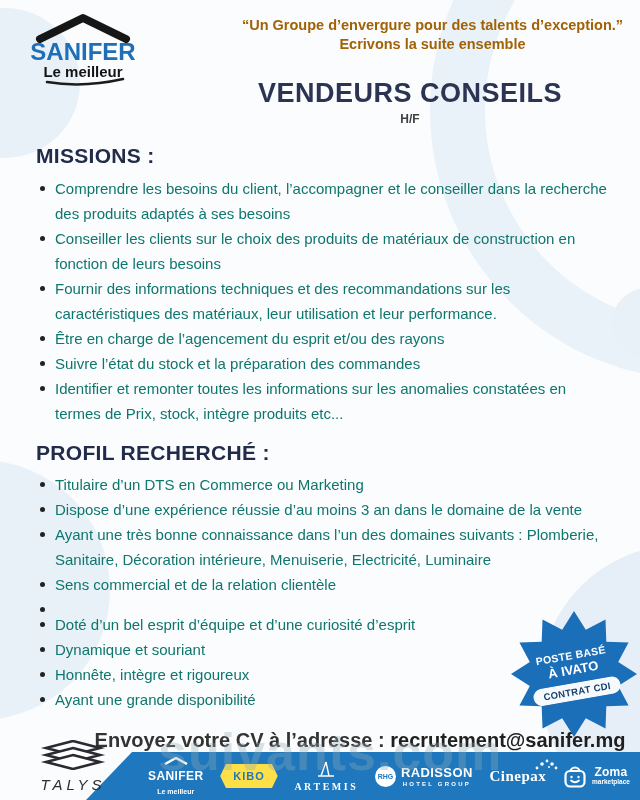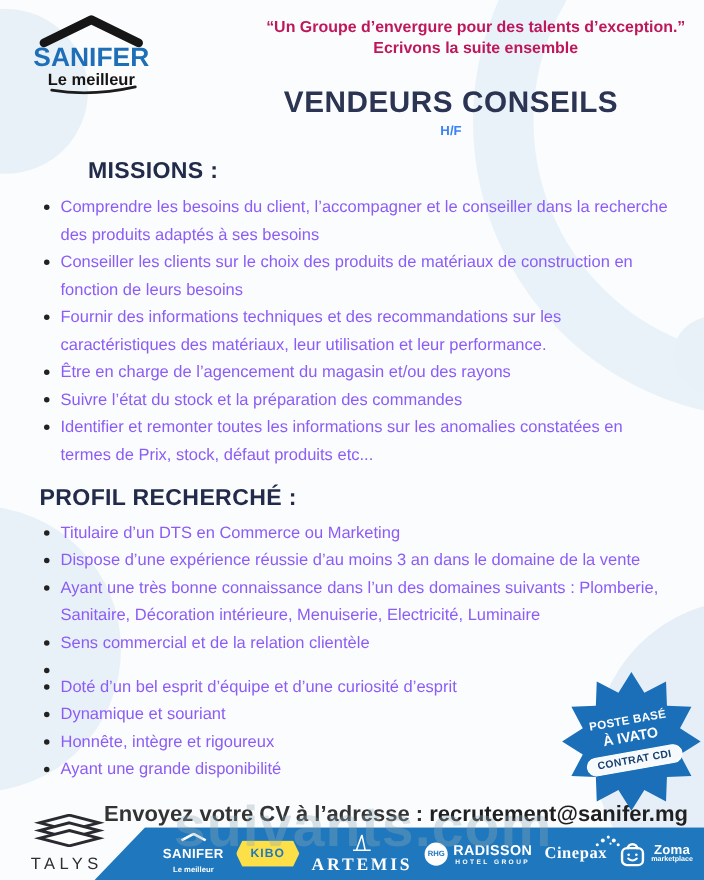--- a/index.html
+++ b/index.html
@@ -11,37 +11,37 @@
   .decor-ring{left:430px;top:-160px;width:430px;height:430px;border:55px solid #eaf2f9;background:transparent;}
   .decor-blob-tl{left:-70px;top:8px;width:150px;height:150px;background:#e9f1f8;}
   .decor-blob-l{left:-150px;top:460px;width:260px;height:260px;background:#e9f1f8;}
   .decor-blob-br{left:540px;top:545px;width:280px;height:280px;background:#e6eff7;}
   .decor-blob-r{left:612px;top:288px;width:70px;height:70px;background:#e9f1f8;}
 
   .z{position:absolute;z-index:2;}
 
   
   .logo-svg{left:25px;top:12px;width:118px;height:74px;}
-  .quote{left:235px;top:18px;width:395px;text-align:center;color:#be185d;
+  .quote{left:235px;top:18px;width:395px;text-align:center;color:#a16207;
          font-size:14.5px;font-weight:700;line-height:1.0;}
   .quote .q2{margin-top:4px;font-weight:700;}
 
   .title-wrap{left:180px;top:78px;width:460px;text-align:center;}
   .job-title{font-size:27px;font-weight:800;color:#2b3453;letter-spacing:.5px;color:#2b3453;}
-  .job-sub{margin-top:3px;font-size:12px;font-weight:700;color:#3b82f6;}
+  .job-sub{margin-top:3px;font-size:12px;font-weight:700;color:#404040;}
 
   
   .sec-head{font-size:21px;font-weight:800;color:#222b49;letter-spacing:.3px;}
-  .missions-head{left:36px;top:144px;margin-left:44px;}
+  .missions-head{left:36px;top:144px;}
   .profil-head{left:36px;top:441px;}
 
   .blist{left:38px;width:575px;}
   .missions-list{top:176px;}
   .profil-list{top:472px;}
-  .li{display:flex;align-items:flex-start;font-size:15px;line-height:25px;color:#8b5cf6;}
+  .li{display:flex;align-items:flex-start;font-size:15px;line-height:25px;color:#0f766e;}
   .dot{flex:0 0 auto;width:5px;height:5px;border-radius:50%;background:#222;margin:10px 10px 0 2px;}
 
   
   .badge{left:511px;top:611px;width:126px;height:126px;z-index:5;}
   .badge svg{position:absolute;left:0;top:0;}
   .badge-text{position:absolute;inset:0;display:flex;flex-direction:column;align-items:center;
               justify-content:center;transform:rotate(-10deg);color:#fff;text-align:center;}
   .badge-l1{font-size:10.5px;font-weight:700;letter-spacing:.3px;}
   .badge-l2{font-size:13px;font-weight:800;margin-top:1px;}
   .badge-pill{margin-top:6px;background:#f7fafd;border:1.5px solid #ffffff;border-radius:10px;
@@ -56,30 +56,30 @@
            clip-path:polygon(132px 0,640px 0,640px 48px,86px 48px);}
   .partners{position:absolute;left:148px;right:10px;top:0;height:48px;display:flex;
             align-items:center;justify-content:space-between;color:#fff;}
   .p-item{display:flex;align-items:center;gap:5px;}
   .p-col{display:flex;flex-direction:column;align-items:center;line-height:1;}
   .p-sanifer-name{font-size:12px;font-weight:800;letter-spacing:.4px;}
   .p-sanifer-tag{font-size:7px;font-weight:700;margin-top:1px;}
   .hex{background:#fde047;color:#1f77bd;font-weight:800;font-size:11px;letter-spacing:1px;
        padding:6px 13px;-webkit-clip-path:polygon(10% 0,90% 0,100% 50%,90% 100%,10% 100%,0 50%);
        clip-path:polygon(10% 0,90% 0,100% 50%,90% 100%,10% 100%,0 50%);}
-  .artemis-name{font-family:"Liberation Serif",serif;font-size:16px;letter-spacing:2.5px;font-weight:600;text-align:right;}
+  .artemis-name{font-family:"Liberation Serif",serif;font-size:10px;letter-spacing:2.5px;font-weight:600;text-align:right;}
   .rhg-circle{width:21px;height:21px;border-radius:50%;background:#fff;color:#1f77bd;
               display:flex;align-items:center;justify-content:center;font-size:7px;font-weight:800;}
   .radisson-name{font-size:13px;font-weight:800;letter-spacing:.4px;}
   .radisson-sub{font-size:6px;letter-spacing:2.2px;font-weight:600;margin-top:2px;}
   .cinepax{position:relative;font-family:"Liberation Serif",serif;font-size:15px;letter-spacing:.5px;font-weight:600;}
   .zoma-name{font-size:12px;font-weight:800;letter-spacing:.2px;}
   .zoma-sub{font-size:6.5px;font-weight:600;margin-top:1px;align-self:flex-end;}
 
-  .talys{left:28px;top:740px;width:90px;text-align:left;z-index:4;}
+  .talys{left:28px;top:740px;width:90px;text-align:center;z-index:4;font-style:italic;}
   .talys-name{font-size:15px;letter-spacing:4px;color:#2e2e33;margin-top:2px;font-weight:400;}
 
   .watermark{position:absolute;left:158px;top:722px;z-index:6;pointer-events:none;
              font-size:52px;font-weight:700;letter-spacing:1px;color:rgba(145,170,182,.34);
              white-space:nowrap;}
 </style>
 </head>
 <body>
 
 <div class="page">
@@ -116,29 +116,29 @@
     <div class="li">
         <span class="dot"></span>
         <span>Conseiller les clients sur le choix des produits de matériaux de construction en fonction de leurs besoins</span>
       </div>
     <div class="li">
         <span class="dot"></span>
         <span>Fournir des informations techniques et des recommandations sur les caractéristiques des matériaux, leur utilisation et leur performance.</span>
       </div>
     <div class="li">
         <span class="dot"></span>
-        <span>Être en charge de l’agencement du magasin et/ou des rayons</span>
+        <span>Être en charge de l’agencement du esprit et/ou des rayons</span>
       </div>
     <div class="li">
         <span class="dot"></span>
         <span>Suivre l’état du stock et la préparation des commandes</span>
       </div>
     <div class="li">
         <span class="dot"></span>
-        <span>Identifier et remonter toutes les informations sur les anomalies constatées en termes de Prix, stock, défaut produits etc...</span>
+        <span>Identifier et remonter toutes les informations sur les anomalies constatées en termes de Prix, stock, intègre produits etc...</span>
       </div>
   </div>
 
   <div class="z sec-head profil-head">PROFIL RECHERCHÉ :</div>
   <div class="z blist profil-list">
     <div class="li">
         <span class="dot"></span>
         <span>Titulaire d’un DTS en Commerce ou Marketing</span>
       </div>
     <div class="li">

